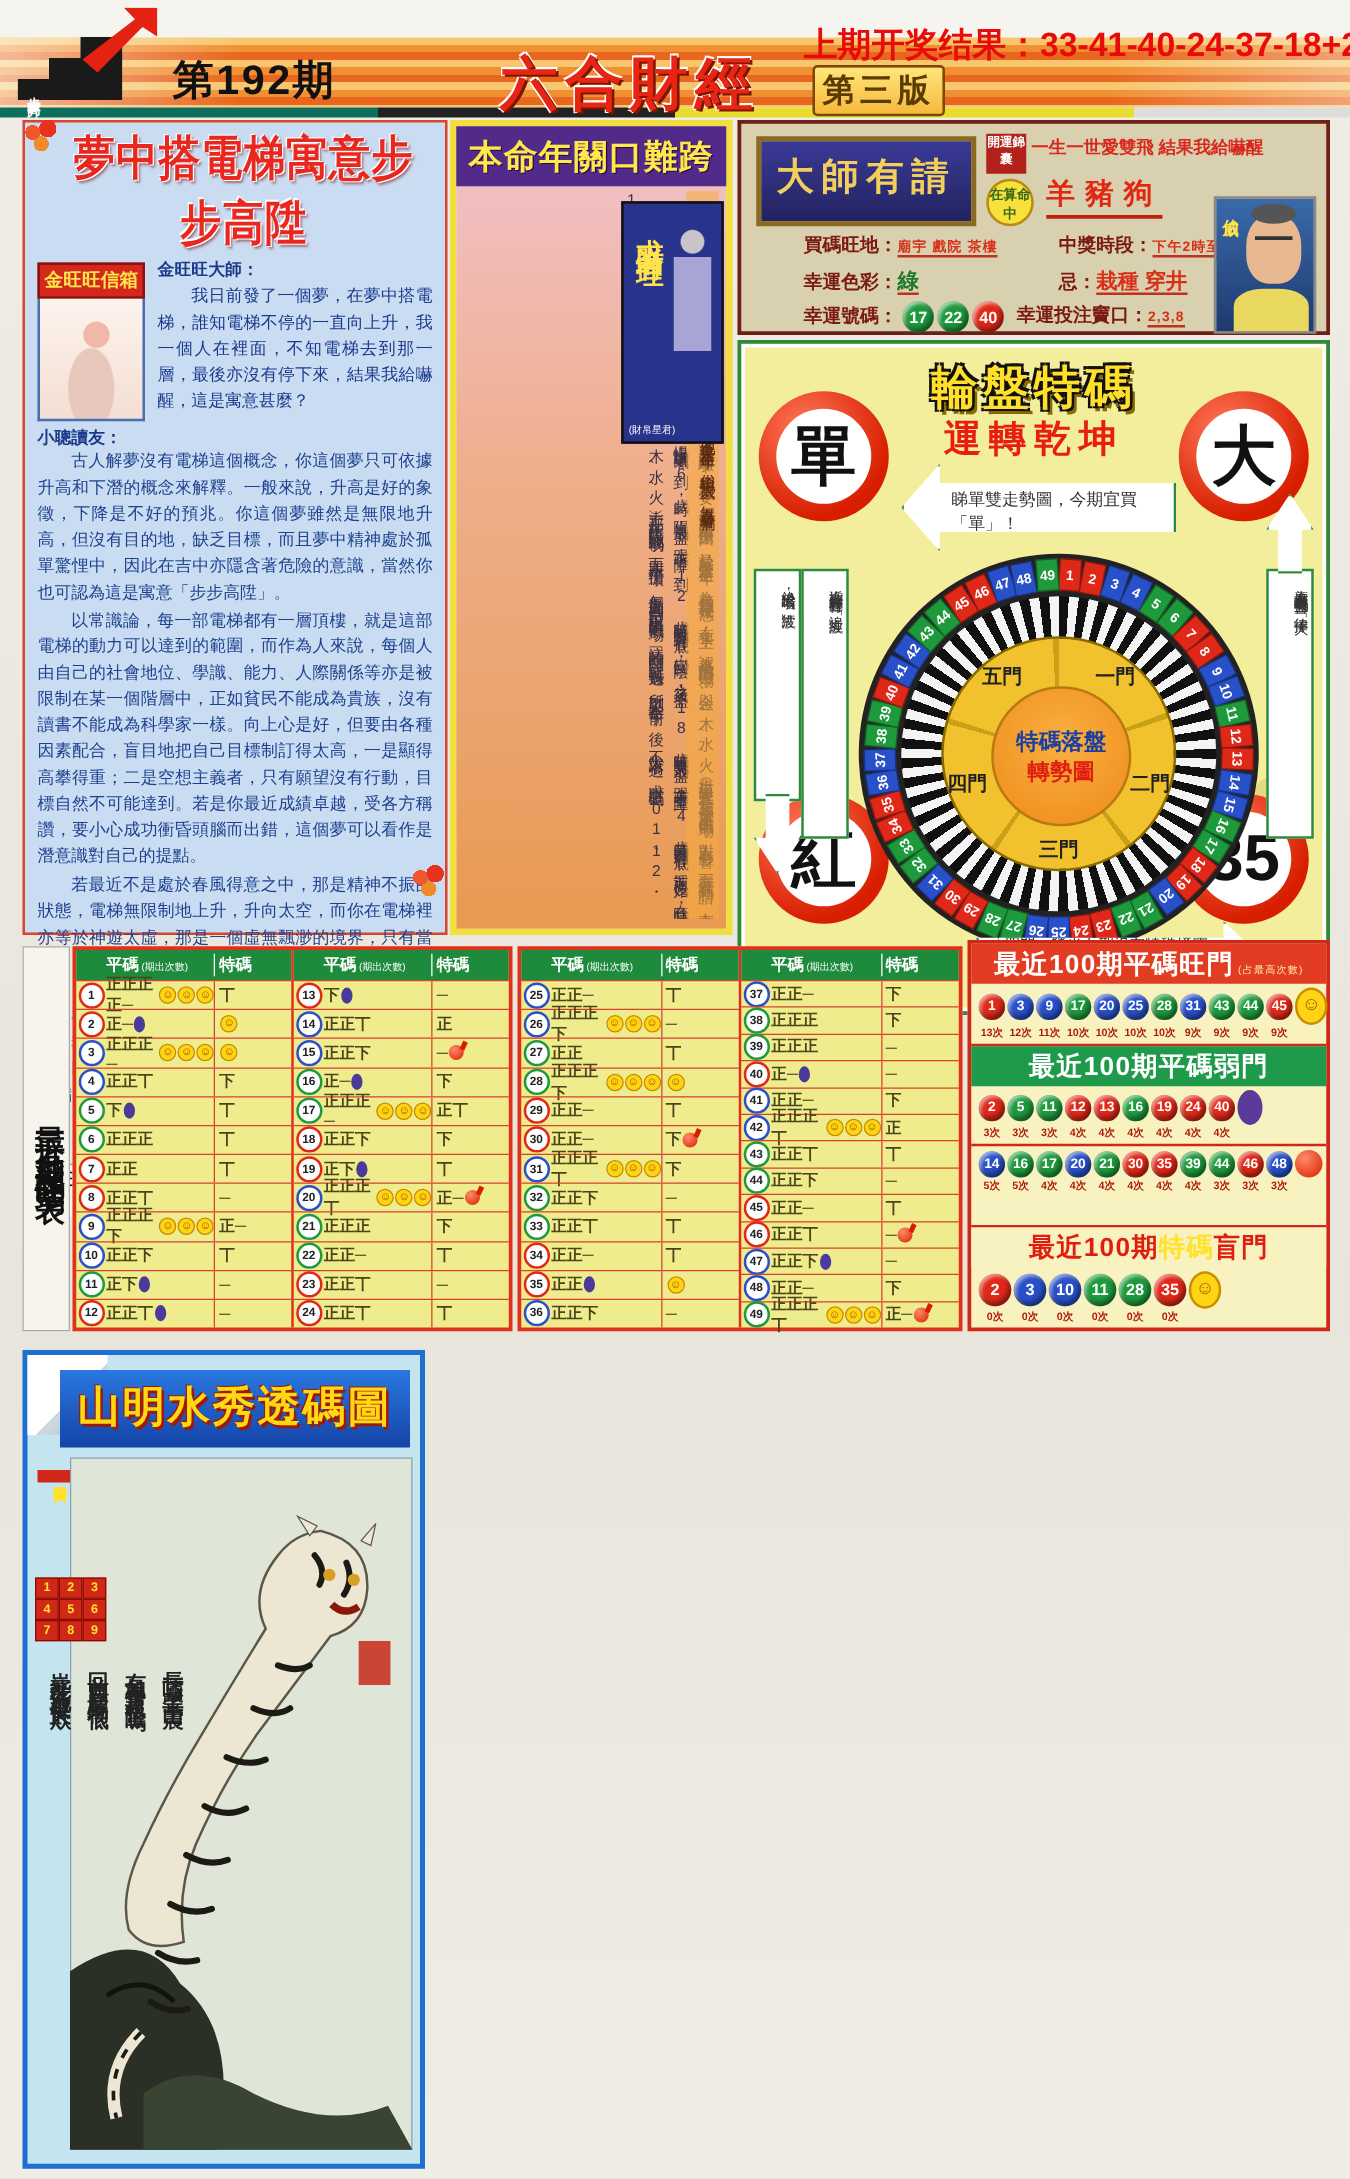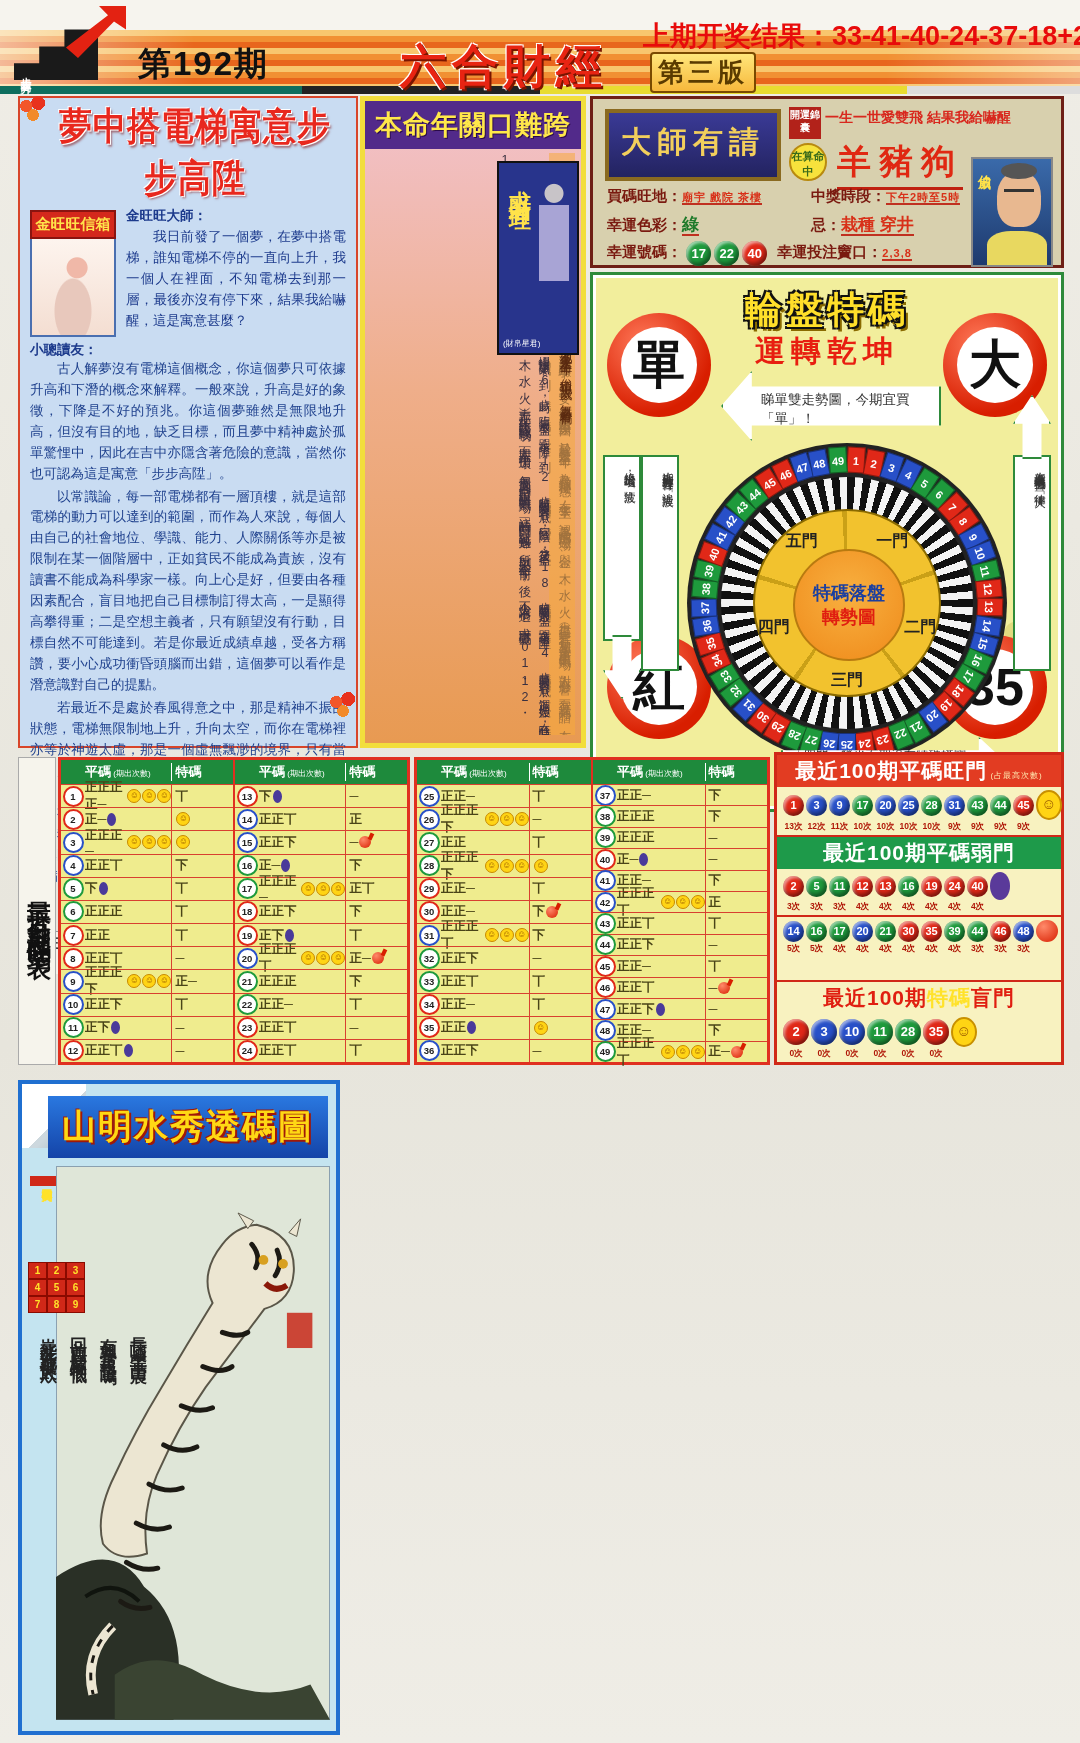--- a/index.html
+++ b/index.html
@@ -53,22 +53,22 @@
   .deityfig{position:absolute;right:8px;top:16px;width:30px;height:120px;background:
     radial-gradient(circle at 50% 12%,#f0e8d8 0 9px,transparent 10px),
     linear-gradient(180deg,transparent 22%,#c8c0e8 22% 85%,transparent 85%);opacity:.8;}
   .deitycap{position:absolute;bottom:4px;left:4px;font-size:8px;color:#fff;}
   
   .master{position:absolute;left:590px;top:96px;width:474px;height:172px;background:#d8d0ae;border:3px solid #6e1f16;box-sizing:border-box;}
   .plaque{position:absolute;left:12px;top:10px;width:168px;height:64px;background:linear-gradient(180deg,#3a3a96,#232360);border:4px solid #8a6a20;color:#f2cf5c;font-size:30px;font-weight:900;text-align:center;line-height:58px;letter-spacing:6px;}
   .tagbox{position:absolute;left:196px;top:8px;width:30px;height:30px;background:#b2221a;color:#fff;font-size:10px;line-height:1.3;text-align:center;font-weight:bold;padding:1px;}
   .tagline{position:absolute;left:232px;top:10px;width:230px;color:#d8281e;font-size:14px;font-weight:900;line-height:1.2;}
   .zcirc{position:absolute;left:196px;top:44px;width:38px;height:38px;border-radius:50%;background:#f7e23c;border:2px solid #b88a10;color:#3a6a1a;font-size:11px;font-weight:bold;text-align:center;line-height:1.35;padding-top:4px;box-sizing:border-box;}
-  .zodiac{position:absolute;left:244px;top:40px;font-size:34px;font-weight:900;color:#e02812;letter-spacing:8px;border-bottom:3px solid #c02010;padding-bottom:2px;}
-  .mfield{position:absolute;font-size:15px;font-weight:900;color:#7a1a10;}
+  .zodiac{position:absolute;left:244px;top:40px;font-size:23px;font-weight:900;color:#e02812;letter-spacing:8px;border-bottom:3px solid #c02010;padding-bottom:2px;}
+  .mfield{position:absolute;font-size:15px;font-weight:900;color:#7a1a10;margin-left:36px;}
   .mval{color:#d83018;border-bottom:2px solid #c03020;font-weight:bold;}
   .mval.hand{font-size:11px;letter-spacing:1px;}
   .mval.big{font-size:17px;}
   .lball{width:25px;height:25px;border-radius:50%;color:#fff;font-size:13px;font-weight:900;text-align:center;line-height:25px;box-shadow:inset -2px -3px 4px rgba(0,0,0,.45),inset 2px 2px 3px rgba(255,255,255,.6);}
   .photo{position:absolute;right:8px;top:58px;width:78px;height:106px;background:linear-gradient(180deg,#3a6aaa,#1e3a6e);border:2px solid #888;}
   .photoname{position:absolute;left:2px;top:6px;writing-mode:vertical-rl;color:#ffe34a;font-size:13px;font-weight:bold;}
   .face{position:absolute;right:10px;top:12px;width:44px;height:56px;border-radius:45% 45% 40% 40%;background:#e8b890;}
   .face:before{content:"";position:absolute;left:7px;top:18px;width:30px;height:8px;border-top:3px solid #333;}
   .face:after{content:"";position:absolute;left:4px;top:-8px;width:36px;height:16px;border-radius:50%;background:#555;}
   .shirt{position:absolute;right:4px;bottom:0;width:60px;height:34px;border-radius:40% 40% 0 0;background:#e8d860;}

